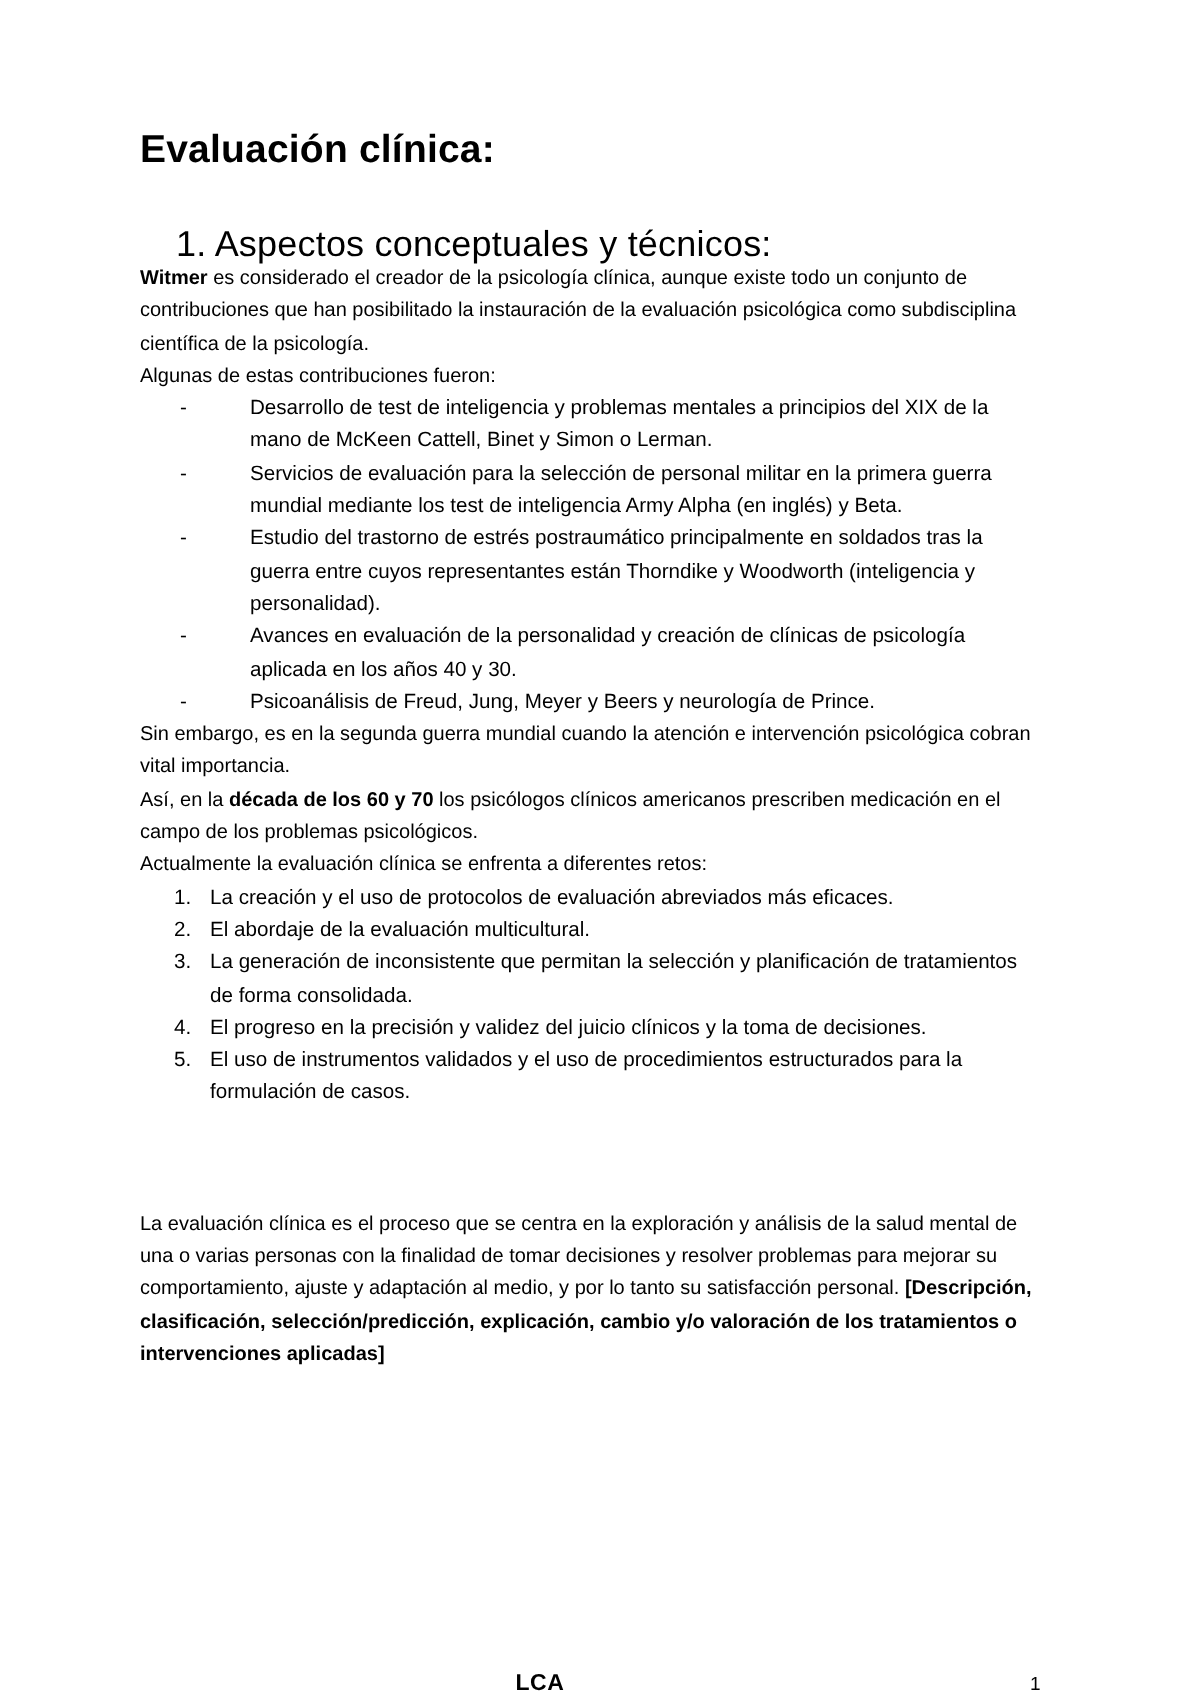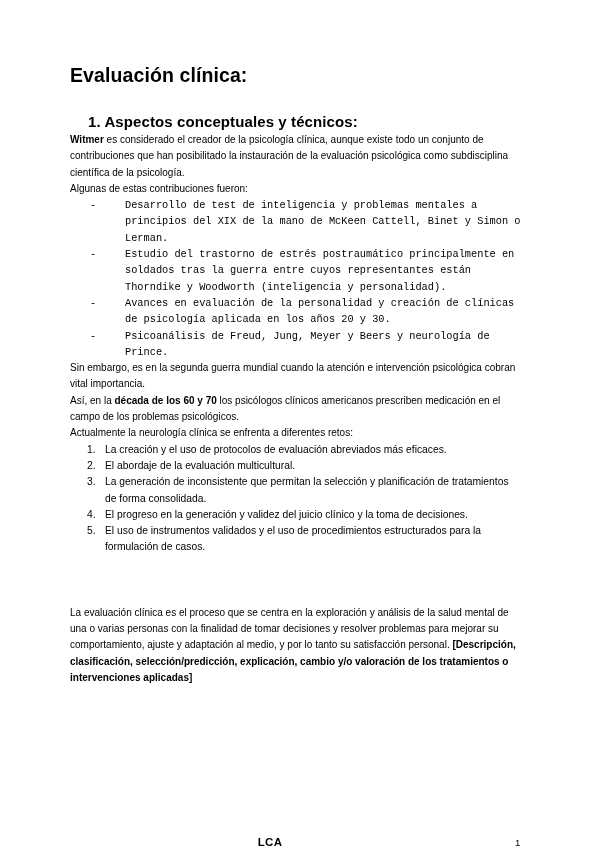--- a/index.html
+++ b/index.html
@@ -34,22 +34,22 @@
   .doc-title {
     font-size: 19.5px;
     font-weight: bold;
     letter-spacing: 0.1px;
     margin: 0 0 0 0;
     padding: 0;
     line-height: 26px;
   }
 
   .section-title {
-    font-size: 15px;
-    font-weight: bold;
+    font-size: 18px;
+    font-weight: normal;
     margin: 24px 0 0 18px;
     padding: 0;
     line-height: 20px;
     letter-spacing: 0.1px;
   }
 
   p.body-text {
     font-size: 10px;
     line-height: 16.3px;
     margin: 0;
@@ -65,21 +65,20 @@
     margin-top: 0;
   }
 
   b, strong { font-weight: bold; }
 
   
   ul.dash-list {
     list-style: none;
     margin: 0;
     padding: 0;
-    font-family: Liberation Mono, monospace;
   }
   ul.dash-list > li {
     position: relative;
     font-size: 10.3px;
     line-height: 16.3px;
     padding-left: 35px;
     margin-left: 20px;
   }
   ul.dash-list > li::before {
     content: "-";
@@ -151,36 +150,37 @@
     <h1 class="doc-title">Evaluación clínica:</h1>
 
     <h2 class="section-title">1. Aspectos conceptuales y técnicos:</h2>
 
     <p class="body-text para-block"><b>Witmer</b><span> es considerado el creador de la psicología clínica, aunque existe todo un conjunto de contribuciones que han posibilitado la instauración de la evaluación psicológica como subdisciplina científica de la psicología.</span></p>
 
     <p class="body-text para-tight">Algunas de estas contribuciones fueron:</p>
 
     <ul class="dash-list">
       <li>Desarrollo de test de inteligencia y problemas mentales a principios del XIX de la mano de McKeen Cattell, Binet y Simon o Lerman.</li>
+      <li>Servicios de evaluación para la selección de personal militar en la primera guerra mundial mediante los test de inteligencia Army Alpha (en inglés) y Beta.</li>
       <li>Estudio del trastorno de estrés postraumático principalmente en soldados tras la guerra entre cuyos representantes están Thorndike y Woodworth (inteligencia y personalidad).</li>
-      <li>Avances en evaluación de la personalidad y creación de clínicas de psicología aplicada en los años 20 y 30.</li>
+      <li>Avances en evaluación de la personalidad y creación de clínicas de psicología aplicada en los años 40 y 30.</li>
       <li>Psicoanálisis de Freud, Jung, Meyer y Beers y neurología de Prince.</li>
     </ul>
 
     <p class="body-text para-block">Sin embargo, es en la segunda guerra mundial cuando la atención e intervención psicológica cobran vital importancia.</p>
 
     <p class="body-text para-tight"><span>Así, en la </span><b>década de los 60 y 70</b><span> los psicólogos clínicos americanos prescriben medicación en el campo de los problemas psicológicos.</span></p>
 
-    <p class="body-text para-block">Actualmente la neurología clínica se enfrenta a diferentes retos:</p>
+    <p class="body-text para-block">Actualmente la evaluación clínica se enfrenta a diferentes retos:</p>
 
     <ol class="num-list">
       <li>La creación y el uso de protocolos de evaluación abreviados más eficaces.</li>
       <li>El abordaje de la evaluación multicultural.</li>
       <li>La generación de inconsistente que permitan la selección y planificación de tratamientos de forma consolidada.</li>
-      <li>El progreso en la generación y validez del juicio clínico y la toma de decisiones.</li>
+      <li>El progreso en la precisión y validez del juicio clínicos y la toma de decisiones.</li>
       <li>El uso de instrumentos validados y el uso de procedimientos estructurados para la formulación de casos.</li>
     </ol>
 
     <p class="body-text" style="margin-top:49px;"><span>La evaluación clínica es el proceso que se centra en la exploración y análisis de la salud mental de una o varias personas con la finalidad de tomar decisiones y resolver problemas para mejorar su comportamiento, ajuste y adaptación al medio, y por lo tanto su satisfacción personal. </span><b>[Descripción, clasificación, selección/predicción, explicación, cambio y/o valoración de los tratamientos o intervenciones aplicadas]</b></p>
 
 
   </div>
 
   <div class="footer">
     <div class="footer-center">LCA</div>

